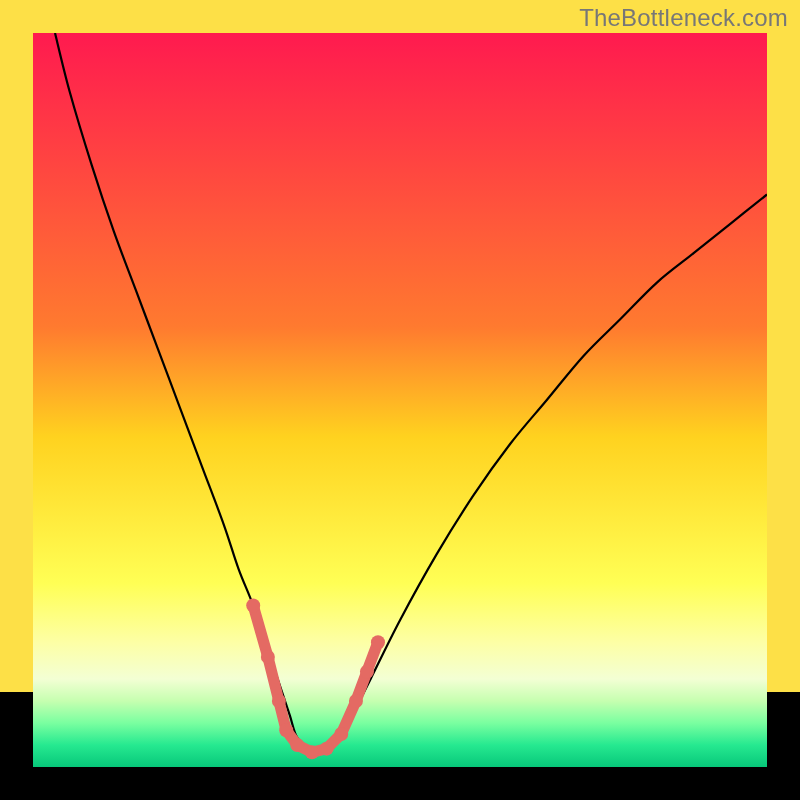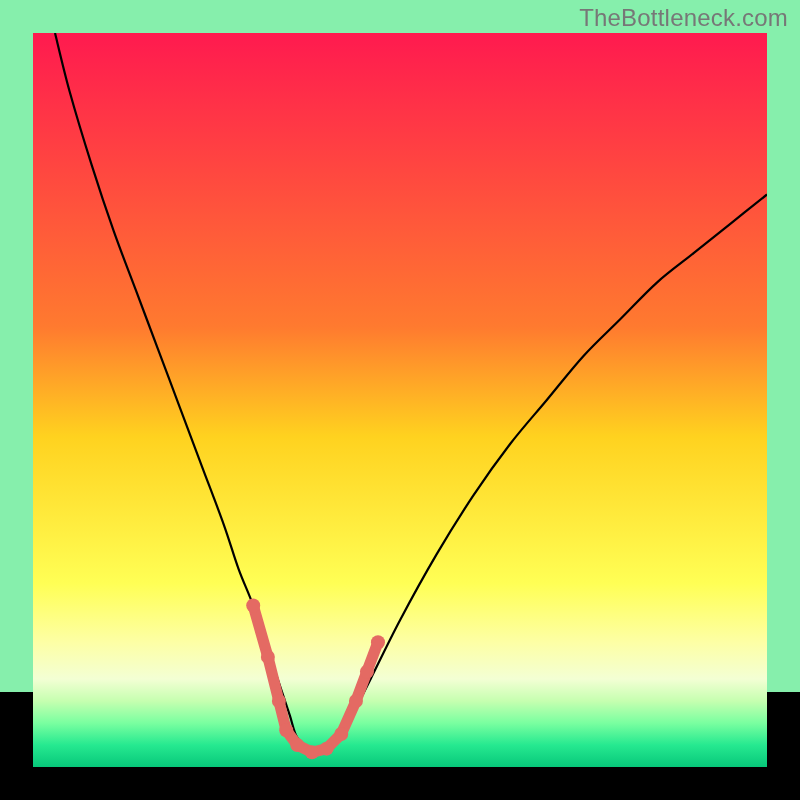--- a/index.html
+++ b/index.html
@@ -9,21 +9,21 @@
     height: 800px;
     background: #000;
     overflow: hidden;
   }
   .frame {
     position: absolute;
     left: 0;
     top: 0;
     width: 800px;
     height: 692px;
-    background: #86efac;
+    background: #fde047;
   }
   .plot-area {
     position: absolute;
     left: 33px;
     top: 33px;
     width: 734px;
     height: 734px;
     overflow: hidden;
   }
   .watermark {

